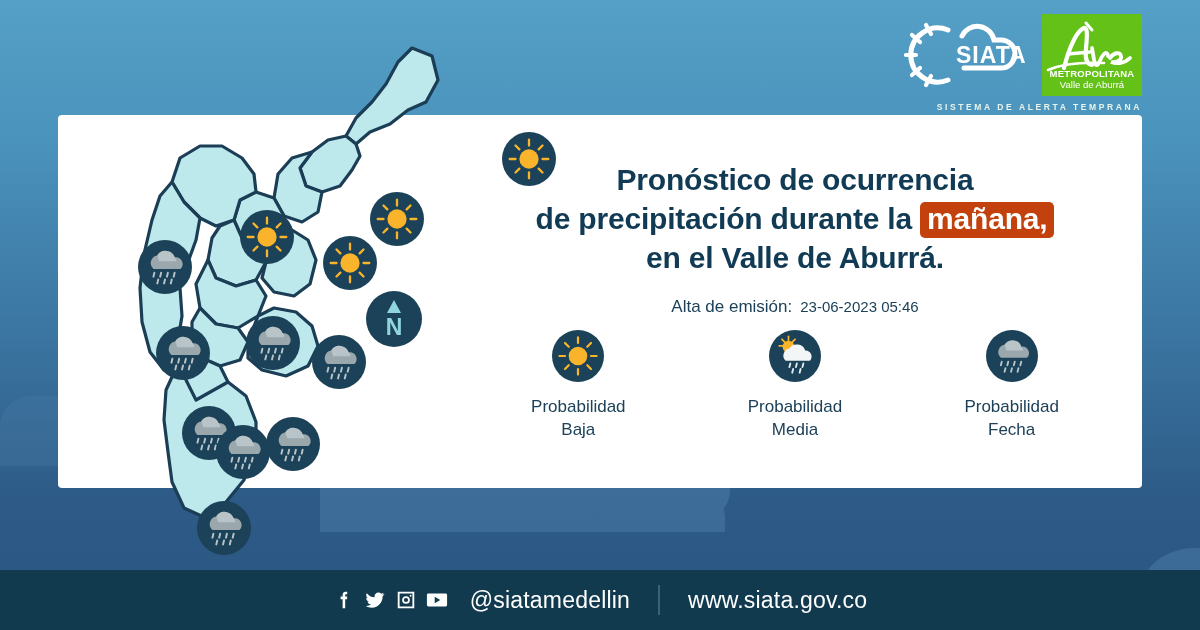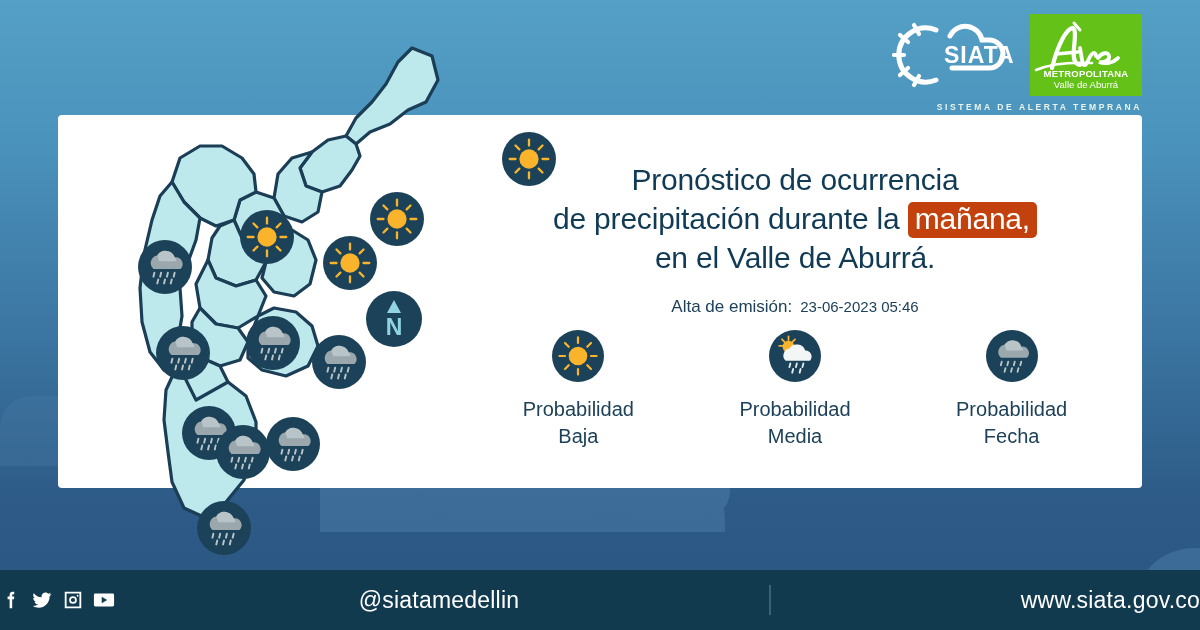--- a/index.html
+++ b/index.html
@@ -23,21 +23,21 @@
   #cloud-b::after  { width:80px; height:50px; left:0px; top:-18px; border-radius:40px; }
   #cloud-c { left:-40px; top:430px; width:260px; height:36px; opacity:.32; }
   #cloud-c::before { width:150px; height:62px; left:40px; top:-34px; border-radius:40px; }
   #cloud-c::after  { width:90px; height:44px; left:160px; top:-18px; border-radius:30px; }
 
   
   #logo-bar { position:absolute; right:58px; top:14px; display:flex; flex-direction:column; align-items:flex-end; }
   #logo-row { display:flex; align-items:center; gap:10px; }
   #siata-mark { width:128px; height:66px; }
   #area-logo {
-    width:112px; height:82px; background:#63c118; position:relative;
+    width:100px; height:82px; background:#63c118; position:relative;
     display:flex; flex-direction:column; align-items:center; justify-content:flex-end;
     padding-bottom:5px;
   }
   #area-script { position:absolute; top:4px; left:0; width:92px; height:56px; }
   #area-metro { color:#fff; font-weight:bold; font-size:9.5px; letter-spacing:.2px; line-height:1.15; }
   #area-valle { color:#fff; font-size:9.5px; line-height:1.15; }
   #tagline {
     margin-top:6px; color:#e8f4ea; font-size:8.5px; font-weight:bold;
     letter-spacing:2.6px; white-space:nowrap;
   }
@@ -54,42 +54,42 @@
 
   
   .wicon { position:absolute; width:54px; height:54px; }
 
   
   #compass { position:absolute; left:306px; top:251px; width:56px; height:56px; }
 
   
   #panel { position:absolute; left:470px; top:160px; width:650px; text-align:center; }
   #headline {
-    color:#113a54; font-weight:normal; font-size:30px; line-height:1.30; letter-spacing:-.2px;
+    color:#113a54; font-weight:bold; font-size:30px; line-height:1.30; letter-spacing:-.2px;
   }
   .hl {
     background:#c2410c; color:#fff; border-radius:5px; padding:1px 7px 3px 7px;
     display:inline-block; line-height:1.08;
   }
   #date-line {
     margin-top:20px; color:#1d4158; font-size:17px; display:flex;
     justify-content:center; align-items:baseline; gap:8px;
   }
   #date-value { font-size:15px; color:#1d4158; }
 
   
   #legend { position:absolute; left:470px; top:330px; width:650px; display:flex; justify-content:space-around; }
   .legend-item { width:190px; display:flex; flex-direction:column; align-items:center; }
   .legend-icon { width:52px; height:52px; margin-bottom:14px; }
-  .legend-label { color:#1d4158; font-size:20px; line-height:1.35; text-align:center; }
+  .legend-label { color:#1d4158; font-size:17px; line-height:1.35; text-align:center; }
 
   
   #footer {
     position:absolute; left:0; bottom:0; width:1200px; height:60px; background:#123a4f;
-    display:flex; align-items:center; justify-content:space-between; gap:22px;
+    display:flex; align-items:center; justify-content:center; gap:22px;
   }
   #social { display:flex; align-items:center; gap:9px; }
   .sicon { width:22px; height:22px; fill:#fff; }
   #handle { color:#fff; font-size:23px; letter-spacing:.2px; }
   #fdiv { width:2px; height:30px; background:#3c6174; margin:0 6px; }
   #siteurl { color:#fff; font-size:23px; letter-spacing:.2px; }
 </style>
 </head>
 <body>
 

